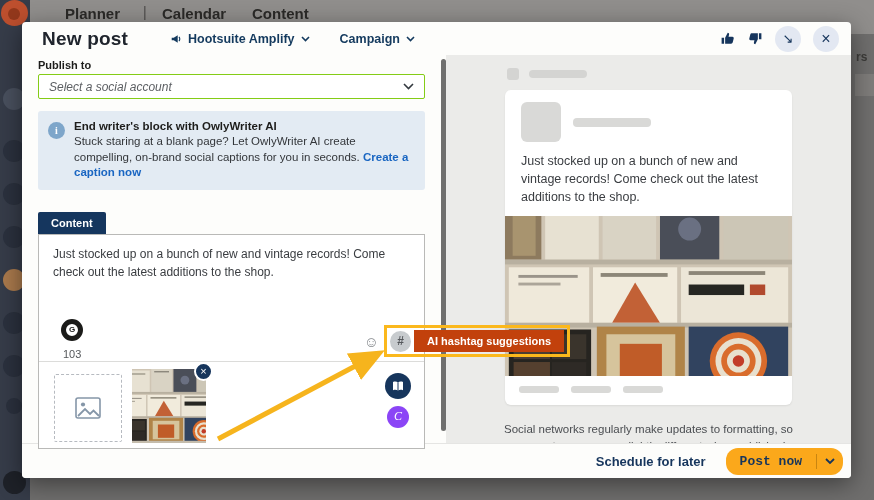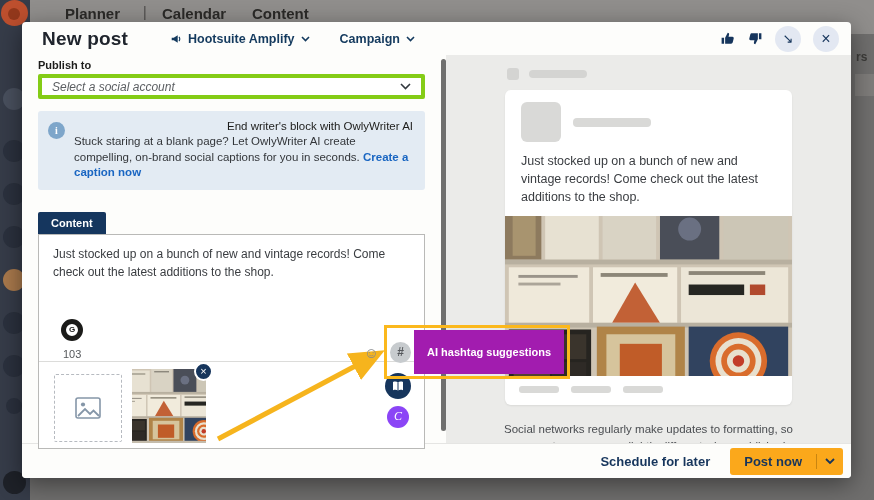--- a/index.html
+++ b/index.html
@@ -37,27 +37,27 @@
 
   
   .m-body { flex:1 1 auto; display:flex; position:relative; min-height:0; }
   .pane-left { width:419px; flex:0 0 auto; position:relative; background:#fdfdfb; }
   .scrollbar { width:5px; flex:0 0 auto; background:transparent; position:relative; }
   .scroll-thumb { position:absolute; top:4px; left:0; width:5px; height:96%; border-radius:3px; background:#6f6f6e; }
   .pane-right { flex:1 1 auto; background:#ebebe9; overflow:hidden; }
 
   
   .field-label { margin:4px 16px 3px; font-size:11px; font-weight:bold; color:#1d1d1b; }
-  .select { margin:0 16px; height:25px; border:4px solid #84cc16; border-radius:2px; background:#fff;
+  .select { margin:0 16px; height:25px; border:1px solid #84cc16; border-radius:2px; background:#fff;
             display:flex; align-items:center; padding:0 10px; cursor:pointer; }
   .select .ph { font-size:12px; font-style:italic; color:#5c5f63; flex:1; }
   .infobox { margin:12px 16px 0; background:#e3ebf3; border-radius:3px; padding:9px 12px 9px 10px; display:flex; gap:9px; }
   .info-ic { flex:0 0 auto; width:17px; height:17px; margin-top:2px; border-radius:50%; background:#7ea6ca; color:#fff;
              font-size:10px; font-weight:bold; font-family:"Liberation Serif", serif; display:flex; align-items:center; justify-content:center; }
-  .info-title { font-size:11.5px; font-weight:normal; color:#1d1d1b; margin-bottom:2px;text-align:right; }
+  .info-title { font-size:11.5px; font-weight:bold; color:#1d1d1b; margin-bottom:2px; }
   .info-body { font-size:11.5px; color:#33363a; line-height:1.35; }
   .info-link { color:#1a66c2; font-weight:bold; cursor:pointer; }
   .content-tab { display:inline-block; margin:22px 0 0 16px; background:#15365e; color:#fff;
                  font-size:11px; font-weight:bold; padding:5px 13px; border-radius:2px 2px 0 0; cursor:pointer; }
   .content-box { margin:0 16px; height:215px; border:1px solid #b9b9b7; background:#fff; position:relative; }
   .post-text { position:absolute; top:10px; left:14px; right:14px; font-size:12px; color:#3a3d41; line-height:1.5; }
   .g-icon { position:absolute; left:22px; top:84px; width:22px; height:22px; border-radius:50%; border:5px solid #1b1b19;
             display:flex; align-items:center; justify-content:center; font-size:8px; font-weight:bold; color:#1b1b19; cursor:pointer; }
   .char-count { position:absolute; left:24px; top:113px; font-size:11px; color:#55585b; }
   .box-divider { position:absolute; top:126px; left:0; right:0; height:1px; background:#dcdcda; }
@@ -73,21 +73,21 @@
   .book-btn { width:26px; height:26px; border-radius:50%; background:#16355c; display:flex; align-items:center; justify-content:center; cursor:pointer; }
   .canva-btn { width:22px; height:22px; border-radius:50%; background:#8b45f6; color:#fff; font-size:12px; font-style:italic;
                font-family:"Liberation Serif", serif; display:flex; align-items:center; justify-content:center; cursor:pointer; }
 
   
   .hashtag-callout { position:absolute; left:341px; top:270px; display:flex; align-items:center; gap:4px; z-index:6; }
   .emoji-btn { width:17px; height:17px; color:#85898d; font-size:15px; line-height:17px; text-align:center; cursor:pointer; }
   .hl-box { border:3px solid #fbb81c; display:flex; align-items:center; gap:3px; padding:2px 3px; }
   .hash-btn { width:21px; height:21px; border-radius:50%; background:#c7cbce; color:#54575b; font-size:12px; font-weight:bold;
               display:flex; align-items:center; justify-content:center; cursor:pointer; }
-  .tooltip { background:#a21caf; color:#fff; font-size:11px; font-weight:bold; padding:16px 13px; white-space:nowrap;text-align:right; }
+  .tooltip { background:#c2410c; color:#fff; font-size:11px; font-weight:bold; padding:5px 13px; white-space:nowrap;text-align:right; }
   .arrow-svg { position:absolute; left:170px; top:270px; width:200px; height:122px; z-index:5; pointer-events:none; }
 
   
   .mini-row { margin:13px 0 0 61px; display:flex; align-items:center; gap:10px; }
   .mini-sq { width:12px; height:12px; border-radius:3px; background:#d4d4d2; }
   .mini-pill { width:58px; height:8px; border-radius:4px; background:#d4d4d2; }
   .prev-card { width:287px; margin:10px auto 0; background:#fff; border-radius:6px; box-shadow:0 1px 2px rgba(0,0,0,.08); overflow:hidden; }
   .pc-head { padding:12px 16px 8px; display:flex; align-items:center; gap:12px; }
   .pc-avatar { width:40px; height:40px; border-radius:6px; background:#d9d9d7; }
   .pc-pill { width:78px; height:9px; border-radius:4px; background:#d9d9d7; }
@@ -95,21 +95,21 @@
   .pc-img svg.art { width:287px; height:160px; display:block; }
   .pc-foot { padding:10px 14px 12px; display:flex; gap:12px; }
   .pc-foot .fpill { width:40px; height:7px; border-radius:3px; background:#d9d9d7; }
   .prev-note { width:310px; margin:16px auto 0; text-align:center; font-size:11.5px; color:#4a4d51; line-height:1.45; }
 
   
   .m-footer { height:35px; flex:0 0 auto; border-top:1px solid #e5e5e3; background:#fdfdfb;
               display:flex; align-items:center; justify-content:flex-end; gap:20px; padding-right:8px;
               border-radius:0 0 4px 4px; }
   .schedule-link { font-size:13px; font-weight:bold; color:#16355c; cursor:pointer; }
-  .postnow-btn { display:flex; align-items:stretch; height:27px; background:#fba81b; border-radius:3px; overflow:hidden; cursor:pointer; }
+  .postnow-btn { display:flex; align-items:stretch; height:27px; background:#fba81b; border-radius:12px; overflow:hidden; cursor:pointer;font-family:Liberation Mono, monospace; }
   .postnow-main { display:flex; align-items:center; padding:0 14px; font-size:13px; font-weight:bold; color:#16355c; }
   .postnow-div { width:1px; background:rgba(110,70,0,.35); margin:6px 0; }
   .postnow-caret { width:26px; display:flex; align-items:center; justify-content:center; }
 </style>
 </head>
 <body>
 
 <svg width="0" height="0" style="position:absolute">
   <defs>
     <symbol id="records-art" viewBox="0 0 300 200" preserveAspectRatio="xMidYMid slice">

